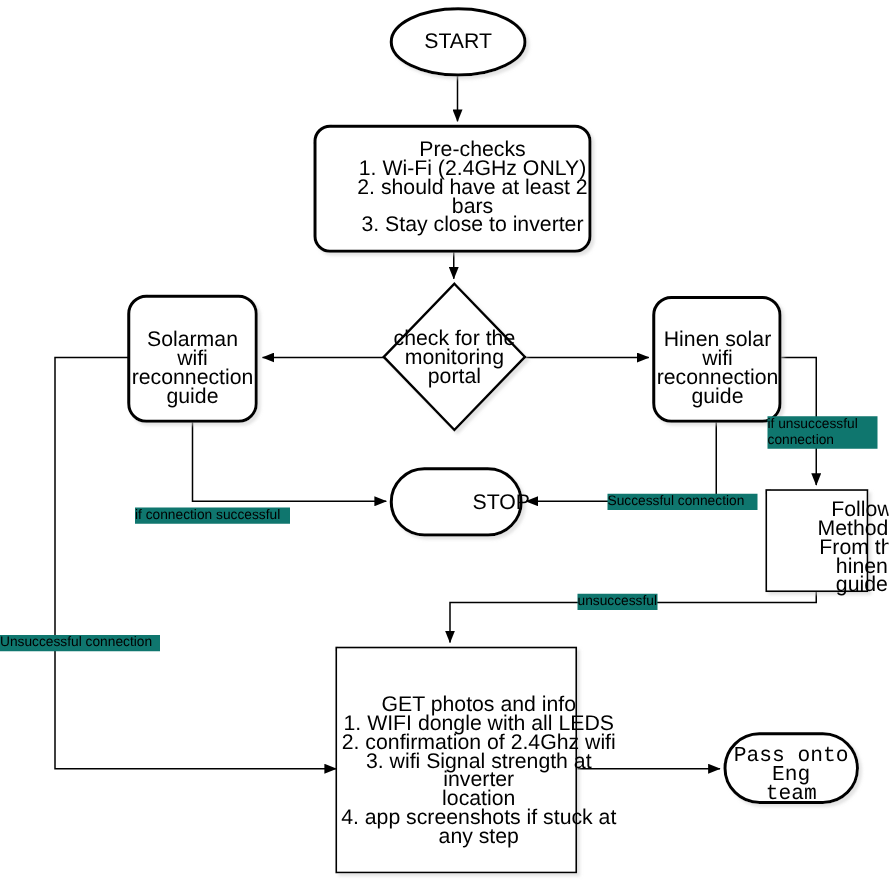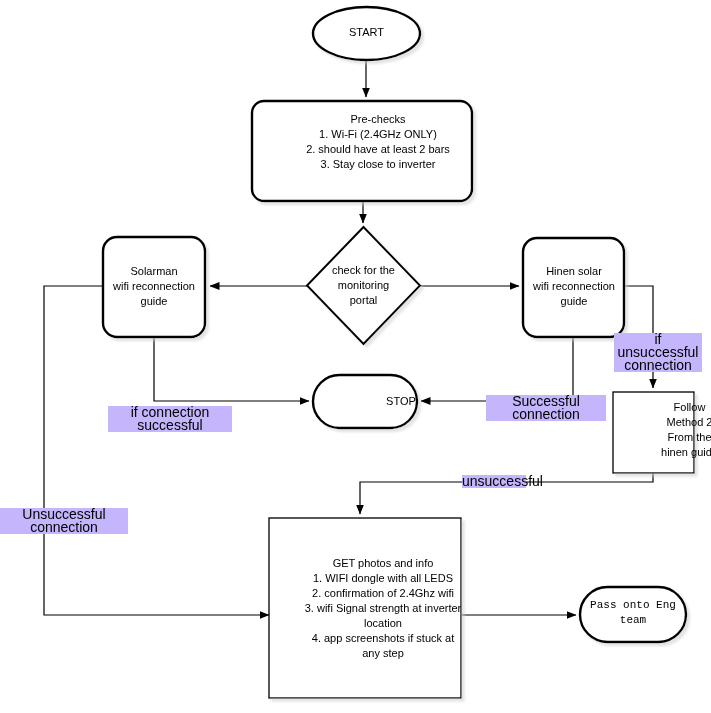--- a/index.html
+++ b/index.html
@@ -19,32 +19,31 @@
     position: absolute;
     left: 0;
     top: 0;
     width: 711px;
     height: 713px;
   }
   .node-label {
     position: absolute;
     text-align: center;
     color: #000000;
-    font-size: 11px;
+    font-size: 17px;
     line-height: 15px;
     white-space: pre-line;
     pointer-events: none;
   }
   .edge-label {
     position: absolute;
     color: #000000;
-    font-size: 14px;
+    font-size: 11px;
     line-height: 13px;
-    background: #c4b5fd;
-    text-align: center;
+    background: #0f766e;
     white-space: pre-line;
   }
 </style>
 </head>
 <body>
 
 <div id="canvas">
 
   <svg class="layer" xmlns="http://www.w3.org/2000/svg">
     <defs>

